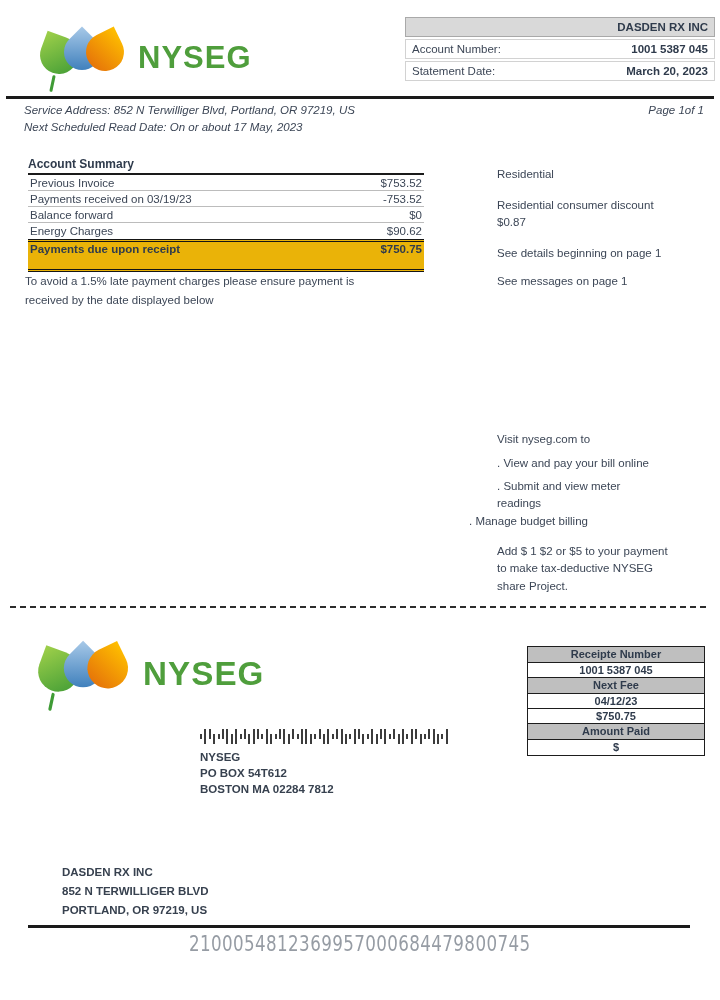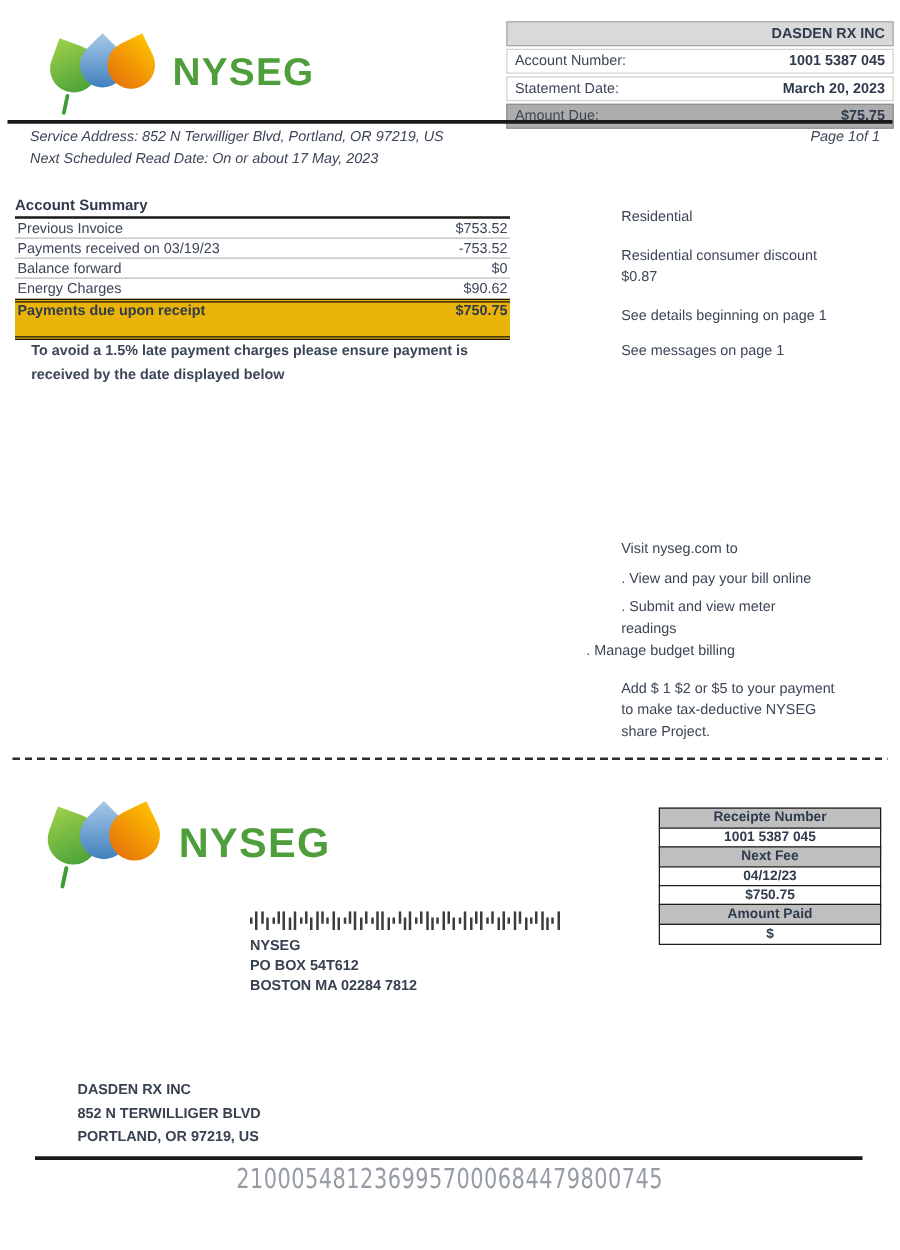--- a/index.html
+++ b/index.html
@@ -42,21 +42,21 @@
 
   
   .acct { width:396px; font-size:11.5px; }
   .as-title { font-weight:bold; font-size:12px; padding-bottom:2px;
     border-bottom:2.5px solid #1a1a1a; color:#2f3b4c; }
   .as-row { display:flex; justify-content:space-between; align-items:center;
     height:15px; padding:0 2px; border-bottom:1px solid #bcbcbc; }
   .as-total { display:flex; justify-content:space-between; align-items:flex-start;
     background:#eab308; border-top:3px double #151515; border-bottom:3px double #151515;
     padding:1px 2px 14px 2px; margin-top:1px; font-weight:600; color:#2f3b4c; }
-  .notice { width:362px; font-size:11.5px; line-height:1.65;font-weight:bold; }
+  .notice { width:362px; font-size:11.5px; line-height:1.65; }
 
   
   .rc { font-size:11.5px; line-height:1.5; }
   .rc-para { width:178px; }
 
   .dashed { height:2px;
     background:repeating-linear-gradient(90deg,#2c2c2c 0 6px,transparent 6px 10px); }
 
   
   .stub { width:178px; font-size:11px; }
@@ -94,32 +94,28 @@
       <span class="ir-value">DASDEN RX INC</span>
     </div>
     <div class="info-row white">
       <span class="ir-label">Account Number:</span>
       <span class="ir-value">1001 5387 045</span>
     </div>
     <div class="info-row white">
       <span class="ir-label">Statement Date:</span>
       <span class="ir-value">March 20, 2023</span>
     </div>
-    <div class="info-row gray2">
-      <span class="ir-label">Amount Due:</span>
-      <span class="ir-value">$75.75</span>
-    </div>
   </div>
 
   <div class="abs hrule" style="left:6px; top:96px; width:708px; height:3px;"></div>
   <div class="abs italic" style="left:24px; top:104px;">Service Address: 852 N Terwilliger Blvd, Portland, OR 97219, US</div>
   <div class="abs italic" style="right:16px; top:104px;">Page 1of 1</div>
   <div class="abs italic" style="left:24px; top:121px;">Next Scheduled Read Date: On or about 17 May, 2023</div>
 
-  <div class="abs acct" style="left:12px; top:157px;">
+  <div class="abs acct" style="left:28px; top:157px;">
     <div class="as-title">Account Summary</div>
     <div class="as-row">
       <span>Previous Invoice</span>
       <span>$753.52</span>
     </div>
     <div class="as-row">
       <span>Payments received on 03/19/23</span>
       <span>-753.52</span>
     </div>
     <div class="as-row">

